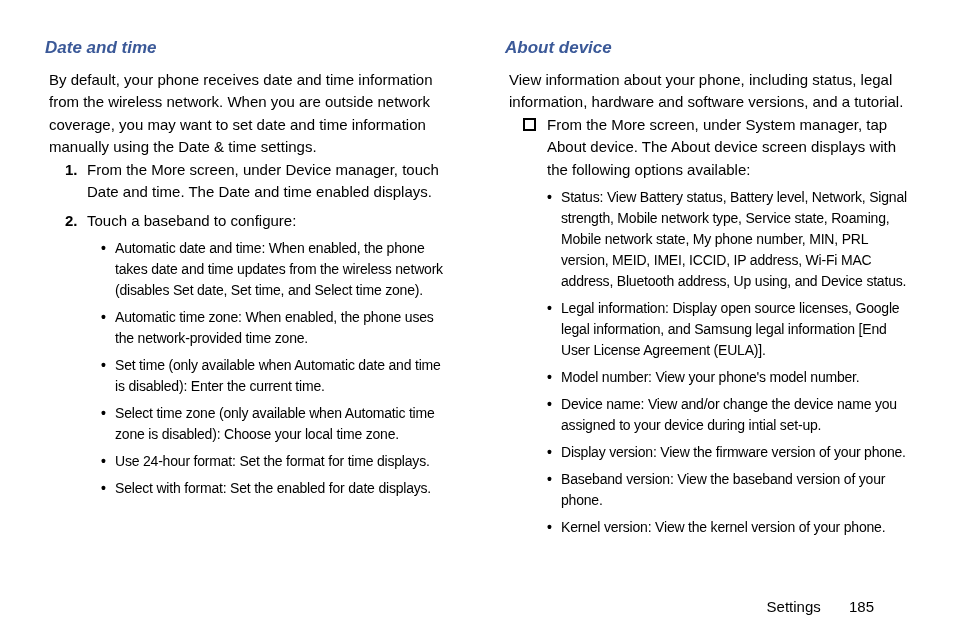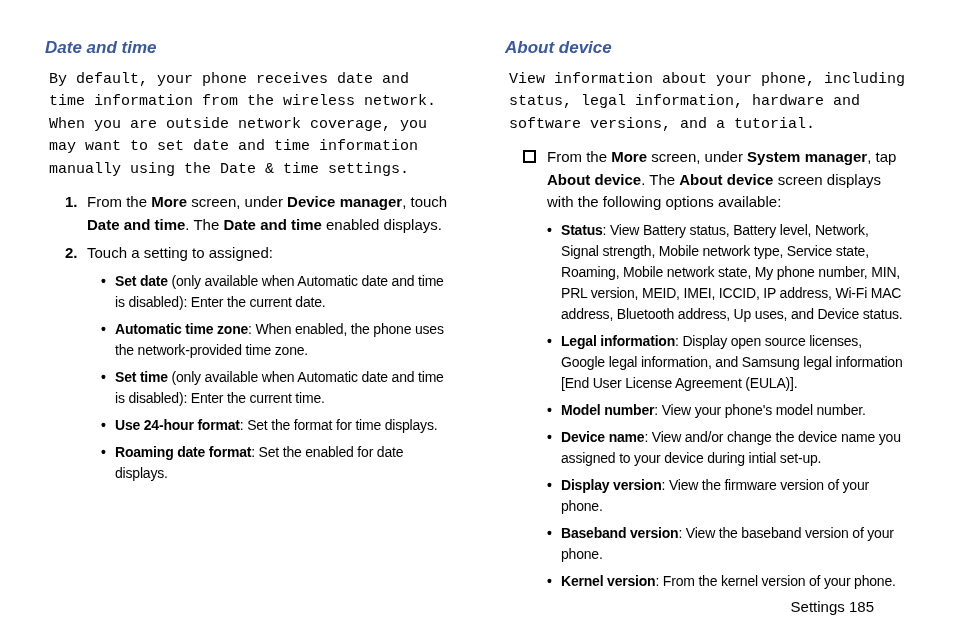--- a/index.html
+++ b/index.html
@@ -22,23 +22,21 @@
       min-width: 0;
     }
     h3.section-heading {
       color: #3b5998;
       font-style: italic;
       font-weight: bold;
       font-size: 17px;
       margin-bottom: 8px;
     }
     .intro {
-      margin-bottom: 10px;
       padding-left: 4px;
-      font-family: Liberation Mono, monospace;
     }
     ol.numbered {
       list-style: none;
       padding-left: 20px;
     }
     ol.numbered > li {
       margin-bottom: 6px;
       position: relative;
       padding-left: 22px;
     }
@@ -78,63 +76,64 @@
       height: 9px;
       border: 2px solid #000;
     }
     .cond { font-family: "Arial Narrow", Arial, sans-serif; font-stretch: condensed; letter-spacing: -0.2px; }
     .footer {
       position: absolute;
       bottom: 18px;
       right: 80px;
       font-size: 15px;
     }
-    .footer .pagenum { }
-    b { font-weight: bold; margin-top: 36px; }
+    .footer .pagenum { margin-left: 24px; }
+    b { font-weight: normal; margin-top: 36px; }
     i { font-style: italic; }
   </style>
 </head>
 <body>
 
 <div class="columns">
   <div class="col">
     <h3 class="section-heading">Date and time</h3>
     <p class="intro">By default, your phone receives date and time information from the wireless network. When you are outside network coverage, you may want to set date and time information manually using the Date &amp; time settings.</p>
     <ol class="numbered">
       <li>
         <span class="num">1.</span>
         <span><span>From the </span><b>More</b><span> screen, under </span><b>Device manager</b><span>, touch </span><b>Date and time</b><span>. The </span><b>Date and time</b><span> enabled displays.</span></span>
       </li>
       <li>
         <span class="num">2.</span>
-        <span>Touch a setting to assigned:</span>
+        <span>Touch a baseband to configure:</span>
         <ul class="bulleted cond">
-          <li><b>Set date</b><span> (only available when Automatic date and time is disabled): Enter the current date.</span></li>
+          <li><b>Automatic date and time</b><span>: When enabled, the phone takes date and time updates from the wireless network (disables Set date, Set time, and Select time zone).</span></li>
           <li><b>Automatic time zone</b><span>: When enabled, the phone uses the network-provided time zone.</span></li>
           <li><b>Set time</b><span> (only available when Automatic date and time is disabled): Enter the current time.</span></li>
+          <li><b>Select time zone</b><span> (only available when Automatic time zone is disabled): Choose your local time zone.</span></li>
           <li><b>Use 24-hour format</b><span>: Set the format for time displays.</span></li>
-          <li><b>Roaming date format</b><span>: Set the enabled for date displays.</span></li>
+          <li><b>Select with format</b><span>: Set the enabled for date displays.</span></li>
         </ul>
       </li>
     </ol>
   </div>
 
   <div class="col">
     <h3 class="section-heading">About device</h3>
     <p class="intro">View information about your phone, including status, legal information, hardware and software versions, and a tutorial.</p>
     <div class="square-item">
       <span><span>From the </span><b>More</b><span> screen, under </span><b>System manager</b><span>, tap </span><b>About device</b><span>. The </span><b>About device</b><span> screen displays with the following options available:</span></span>
       <ul class="bulleted cond" style="padding-left:0;">
-        <li><b>Status</b><span>: View Battery status, Battery level, Network, Signal strength, Mobile network type, Service state, Roaming, Mobile network state, My phone number, MIN, PRL version, MEID, IMEI, ICCID, IP address, Wi-Fi MAC address, Bluetooth address, Up uses, and Device status.</span></li>
+        <li><b>Status</b><span>: View Battery status, Battery level, Network, Signal strength, Mobile network type, Service state, Roaming, Mobile network state, My phone number, MIN, PRL version, MEID, IMEI, ICCID, IP address, Wi-Fi MAC address, Bluetooth address, Up using, and Device status.</span></li>
         <li><b>Legal information</b><span>: Display open source licenses, Google legal information, and Samsung legal information [End User License Agreement (EULA)].</span></li>
         <li><b>Model number</b><span>: View your phone's model number.</span></li>
         <li><b>Device name</b><span>: View and/or change the device name you assigned to your device during intial set-up.</span></li>
         <li><b>Display version</b><span>: View the firmware version of your phone.</span></li>
         <li><b>Baseband version</b><span>: View the baseband version of your phone.</span></li>
-        <li><b>Kernel version</b><span>: From the kernel version of your phone.</span></li>
+        <li><b>Kernel version</b><span>: View the kernel version of your phone.</span></li>
       </ul>
     </div>
   </div>
 </div>
 
 <div class="footer">
   <span>Settings</span>
   <span class="pagenum">185</span>
 </div>
 

